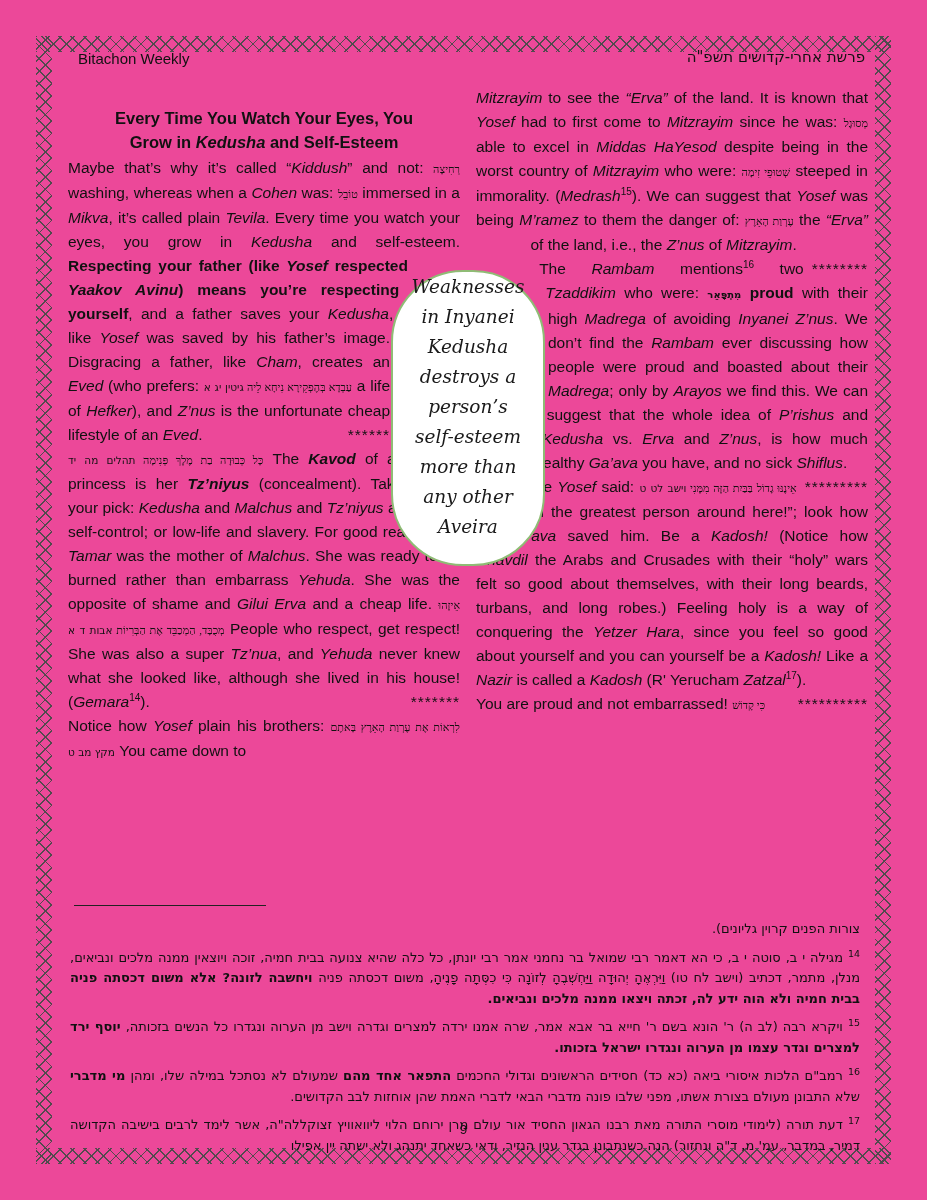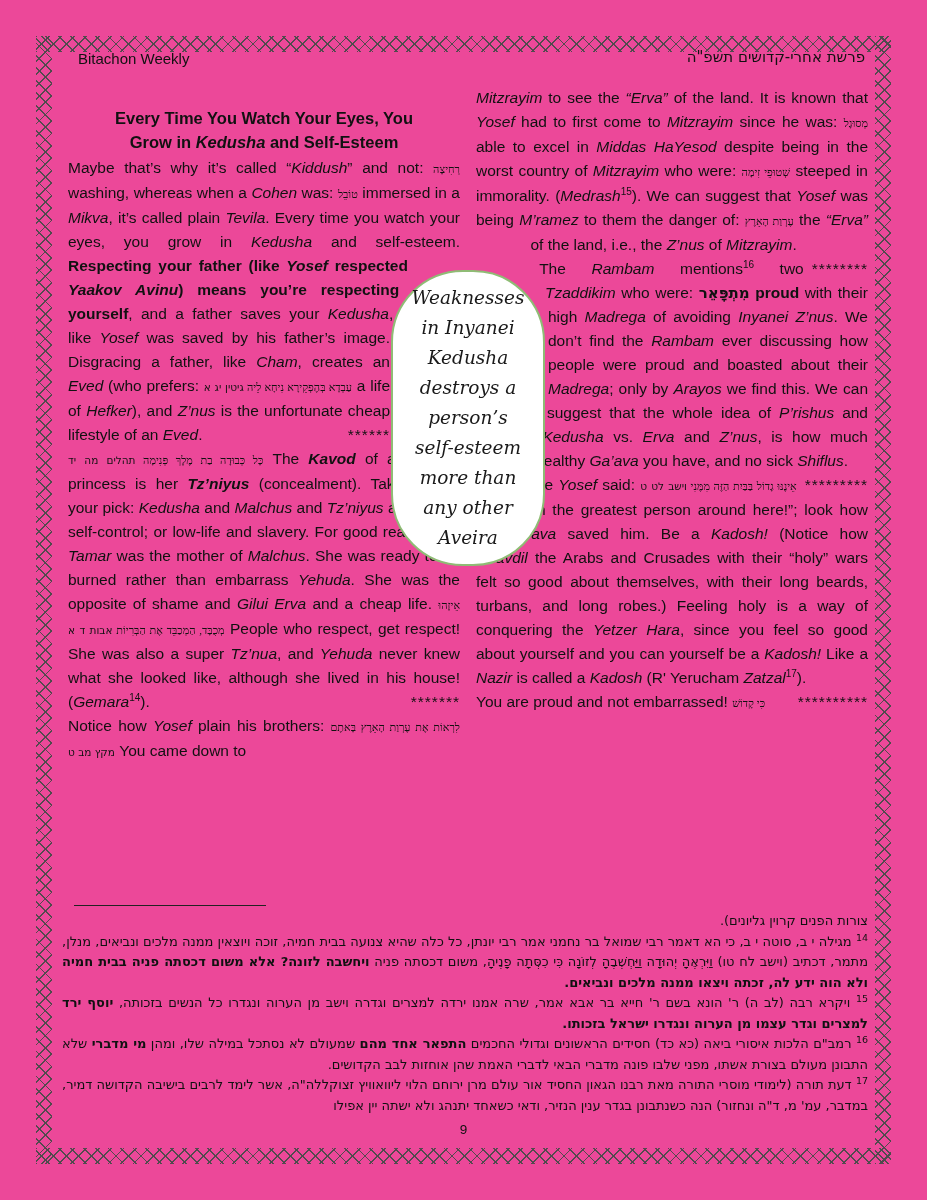--- a/index.html
+++ b/index.html
@@ -24,40 +24,40 @@
   .col-right{left:476px;top:86px;}
   .col p{margin:0;}
   .article-title{text-align:center;font-weight:700;font-size:16.5px;line-height:24px;margin:0 0 2px 0;}
 
   
   .sg-n{}
   .sg-i{font-style:italic;}
   .sg-b{font-weight:700;}
   .sg-bi{font-weight:700;font-style:italic;}
   .sg-h{font-family:Liberation Serif, serif;font-size:11px;}
-  .sg-hb{font-family:"DejaVu Sans",sans-serif;font-weight:700;font-size:15px;}
+  .sg-hb{font-family:"DejaVu Sans",sans-serif;font-weight:700;font-size:10px;}
   .sg-hs{font-family:"DejaVu Sans",sans-serif;font-size:10.5px;}
   .sg-sup{vertical-align:super;font-size:10px;line-height:0;}
   .sg-stars{float:right;margin-left:8px;letter-spacing:1px;}
 
   
   .oval-spacer-r{float:right;width:70px;height:302px;
     shape-outside:ellipse(86px 160px at 88px 151px);shape-margin:4px;}
   .oval-spacer-l{float:left;width:72px;height:302px;
     shape-outside:ellipse(86px 160px at -16px 151px);shape-margin:4px;}
 
   .callout{position:absolute;left:391px;top:270px;width:154px;height:296px;
     border:2px solid #8fbc75;border-radius:72px;background:#fff;box-sizing:border-box;
-    display:flex;align-items:center;justify-content:center;z-index:5;}
+    display:flex;justify-content:center;z-index:5;}
   .callout-text{font-family:"DejaVu Serif",serif;font-style:italic;font-size:18.5px;
     line-height:30px;text-align:center;white-space:pre-line;color:#1a1a1a;}
 
   .fn-sep{position:absolute;left:74px;top:905px;width:192px;border-top:1.5px solid #222;}
   .footnotes{position:absolute;left:62px;top:911px;width:806px;font-size:13px;line-height:20.5px;}
-  .footnotes p{margin:0;direction:rtl;text-align:justify;
+  .footnotes p{margin:8px;direction:rtl;text-align:justify;
     font-family:"DejaVu Sans",sans-serif;}
   .footnotes .sg-n,.footnotes .sg-b{font-family:"DejaVu Sans",sans-serif;font-size:13px;}
   .footnotes .sg-sup{font-size:9.5px;}
 
   .page-number{position:absolute;left:0;top:1122px;width:927px;text-align:center;font-size:13.5px;}
 </style>
 </head>
 <body>
 
 <div class="page">

